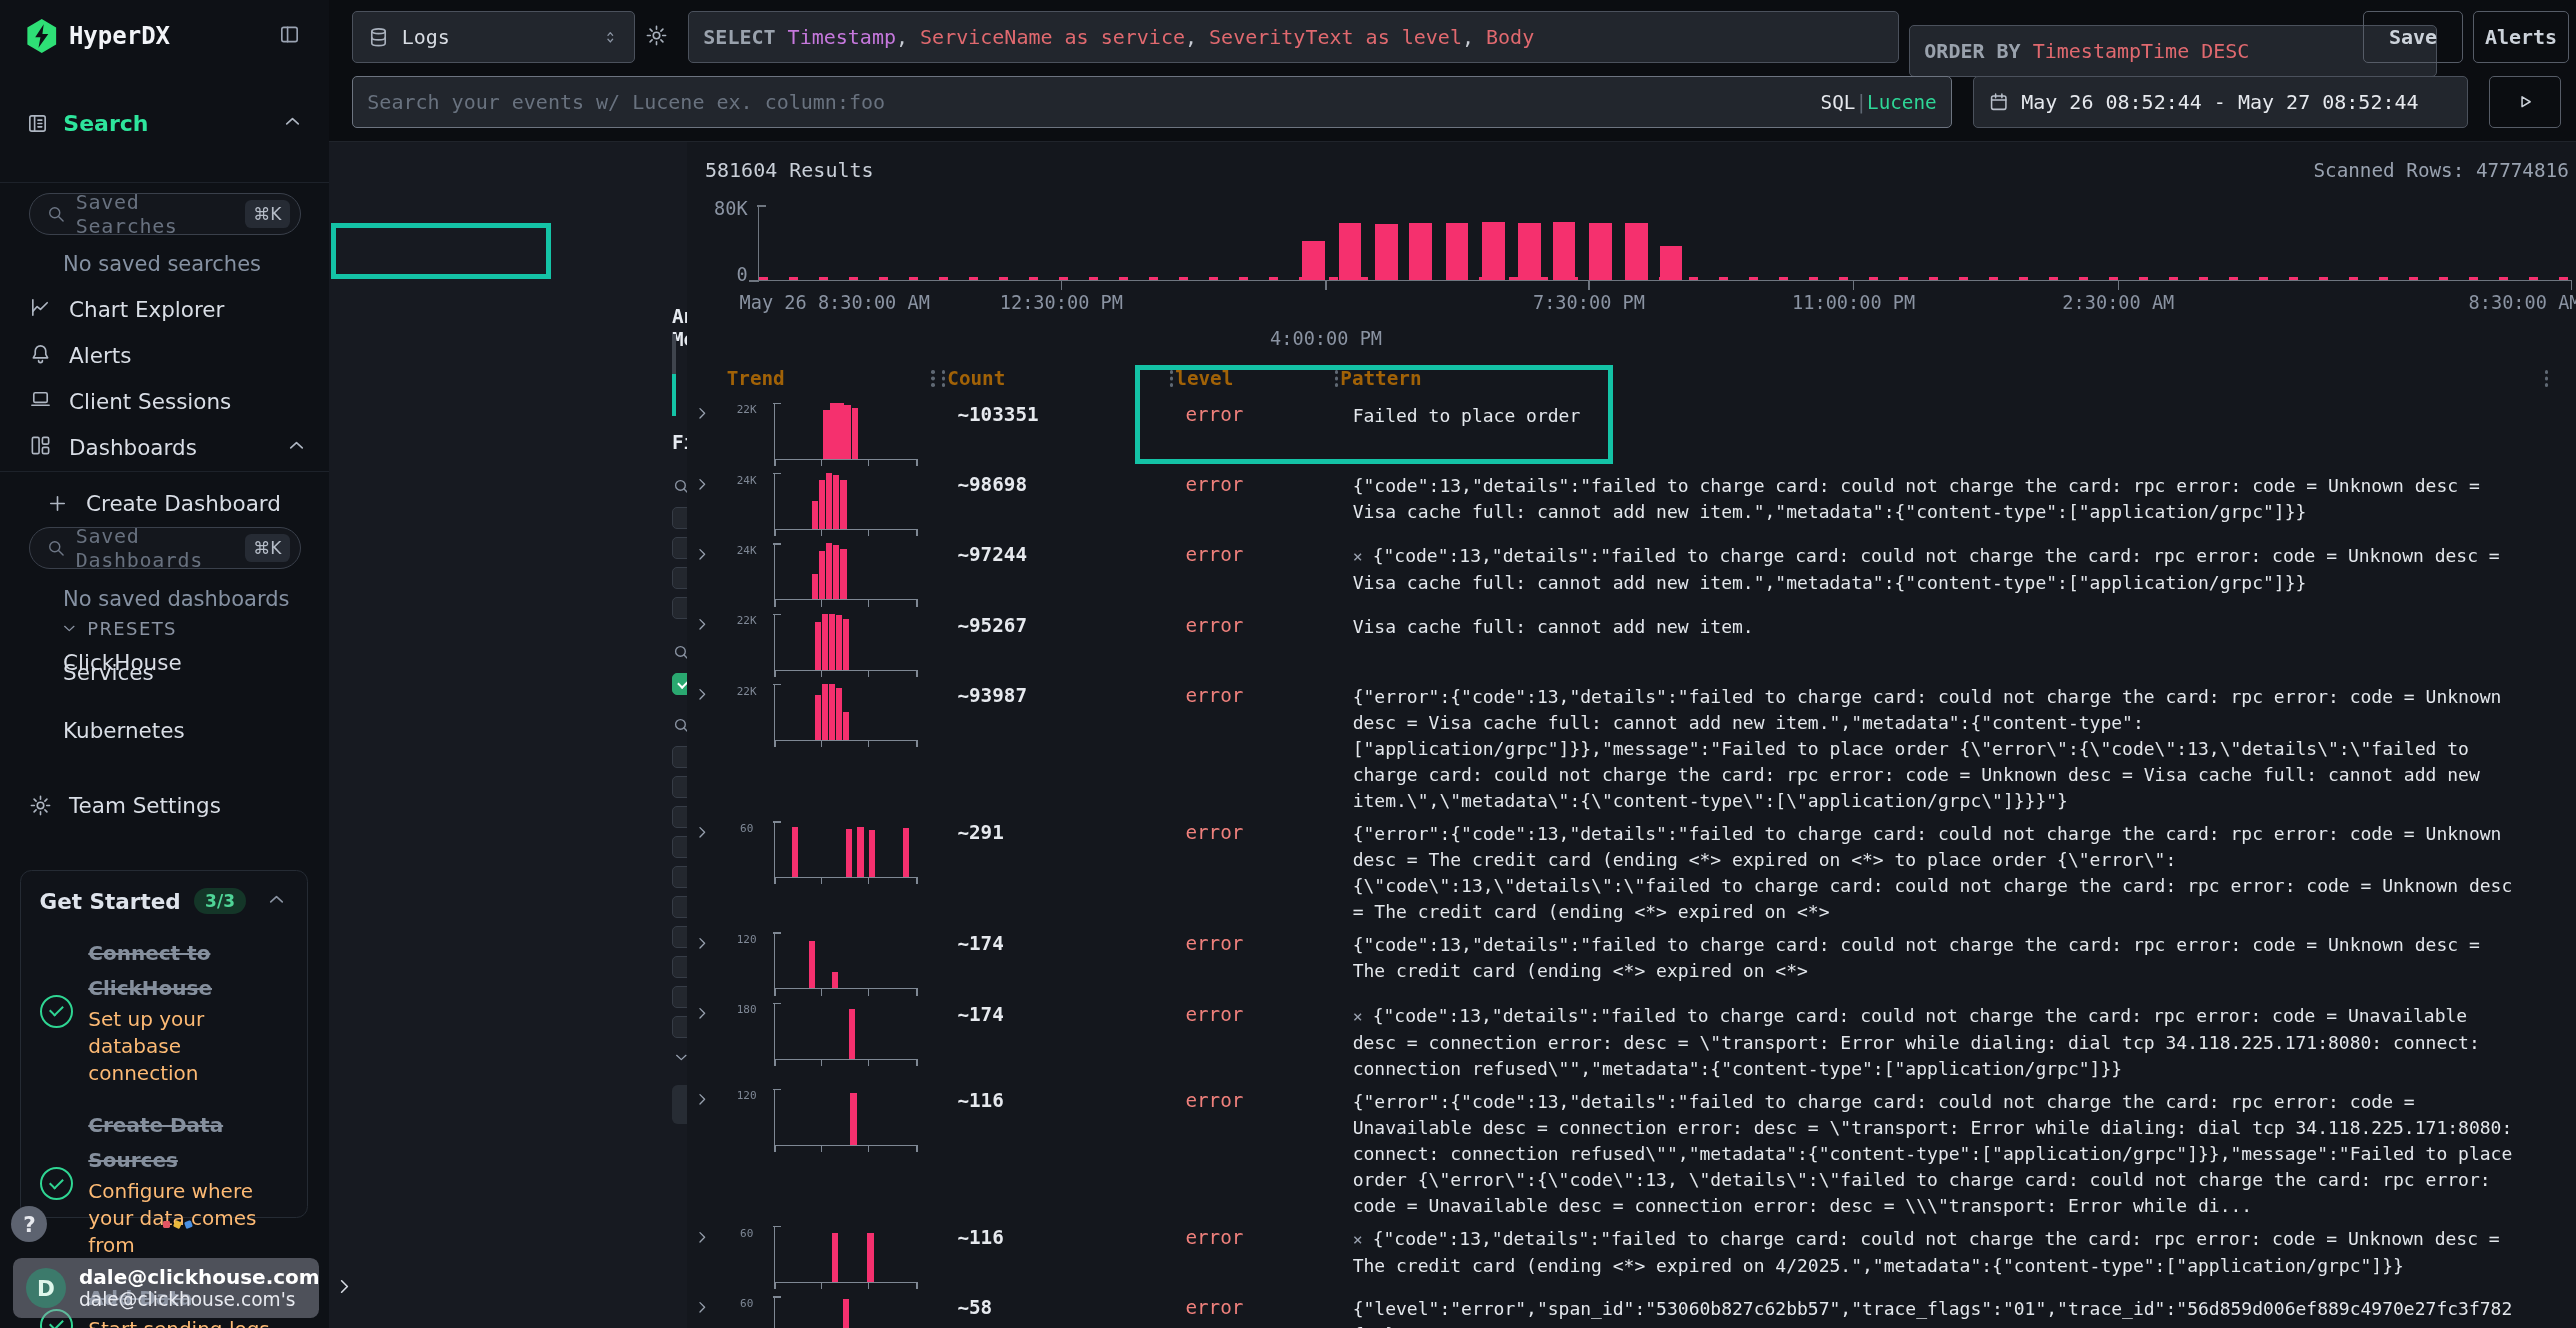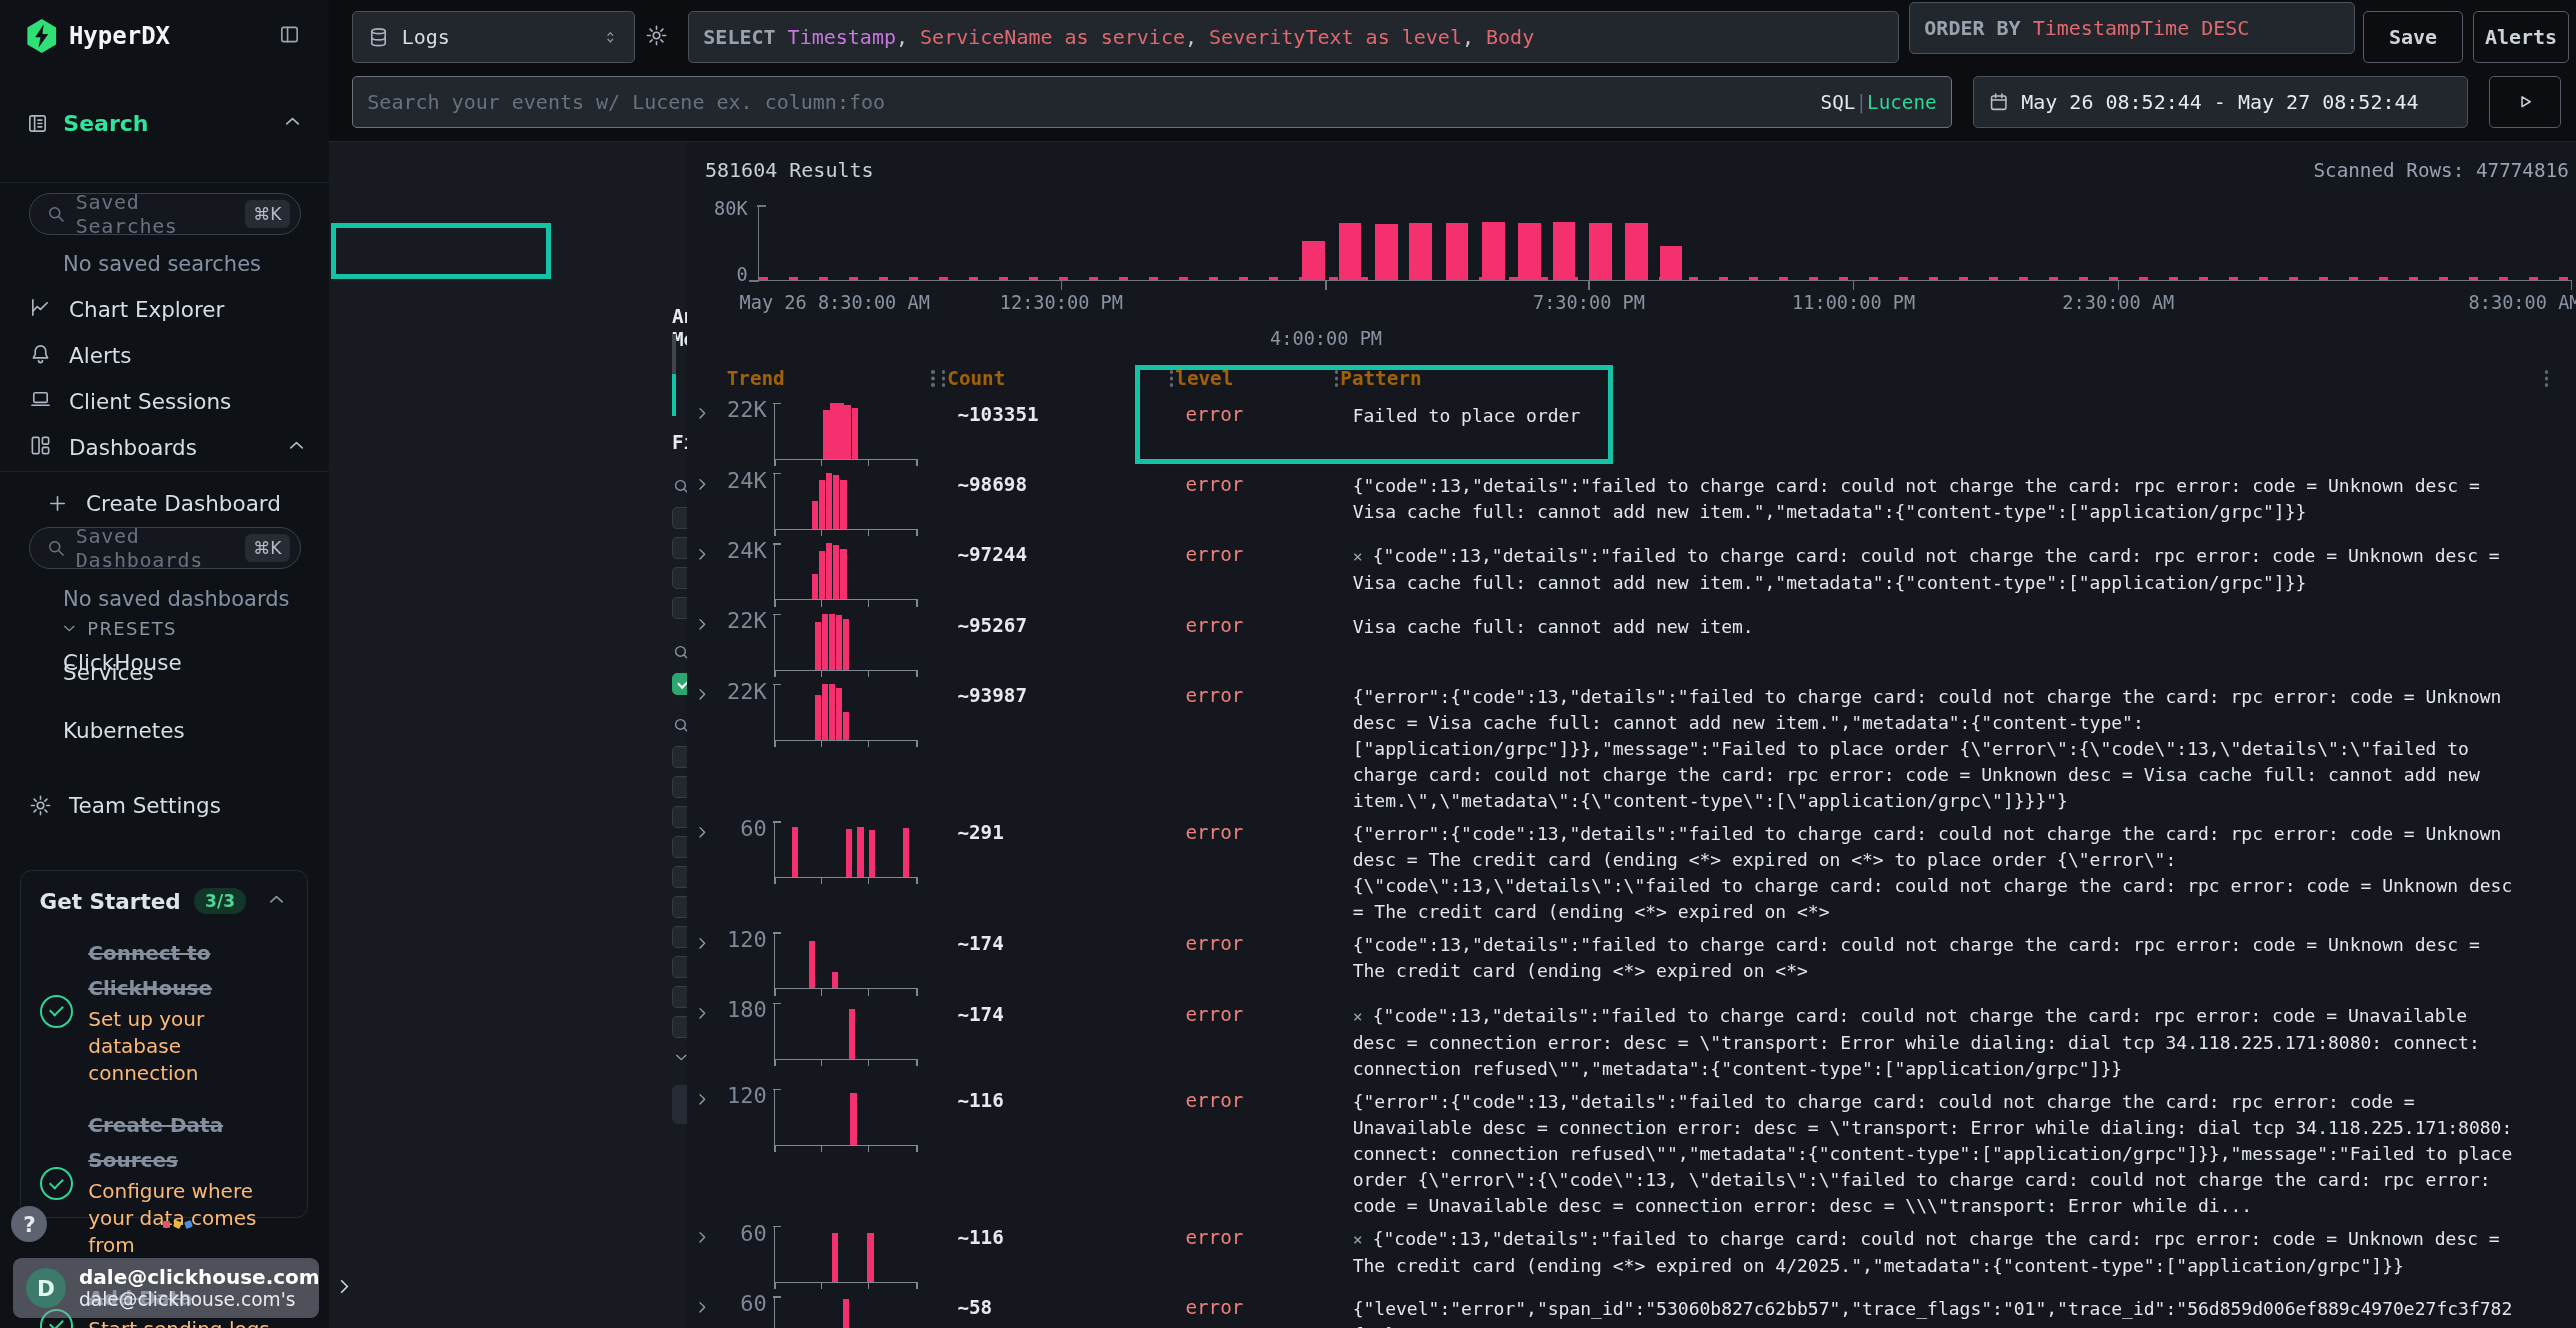--- a/index.html
+++ b/index.html
@@ -49,21 +49,21 @@
 
 #topbar{position:absolute;left:329px;top:0;width:2247px;height:142px;background:#0b0d11;border-bottom:0.7px solid #20242b;z-index:5}
 .tb-box{position:absolute;height:52px;background:#22262d;border:1.4px solid #4b515c;border-radius:5px;display:flex;align-items:center;font-size:20px;padding:0 14.3px;gap:11.4px}
 .tb-btn{position:absolute;height:52px;border:1.4px solid #565c67;border-radius:5px;background:transparent;color:#ccd2da;font-weight:bold;font-size:20px;font-family:"DejaVu Sans Mono",monospace;display:flex;align-items:center;justify-content:center}
 #source-select{left:23px;top:11.4px;width:283px}
 #source-select .ic,#gear-top .ic{color:#a9b1bd}
 #source-select .val{color:#d8dce3}
 #source-select .ic.sel{margin-left:auto;width:18.6px;height:18.6px;color:#8a93a2}
 #gear-top{left:316px;top:24px;color:#a9b1bd}
 #sql-box{left:359px;top:11.4px;width:1211px;white-space:nowrap;overflow:hidden}
-#orderby-box{left:1580px;top:2px;width:446px}
+#orderby-box{left:1580px;top:25px;width:528px}
 .kw{color:#9aa2ad;font-weight:bold}
 .red{color:#e0696f}
 .purple{color:#c678dd}
 .punct{color:#c8ccd4}
 #save-btn{left:2034px;top:11.4px;width:100px}
 #alerts-btn{left:2144px;top:11.4px;width:96px}
 #search-box{left:23px;top:76px;width:1600px;border-color:#6d7480}
 #search-input{flex:1;background:transparent;border:none;outline:none;color:#dfe3ea;font-size:20px;font-family:"DejaVu Sans Mono",monospace}
 #search-input::placeholder{color:#69727f}
 #lang-toggle{display:flex;font-size:19.3px}
@@ -123,21 +123,21 @@
 .trow{min-height:66px;margin-bottom:4.3px}
 .c-exp{padding-top:4.3px;color:#97a0ae}
 .c-exp .ic{width:18.6px;height:18.6px}
 .c-count{padding-left:15.7px;padding-top:2.9px;font-weight:bold;color:#e6e9ee;font-size:19.3px}
 .c-level{padding-left:15.7px;padding-top:2.9px;color:#ef807c;font-size:19.3px}
 .c-pattern{padding-left:18px;padding-top:2.9px;color:#e3e7ec;font-size:18px;line-height:26px;padding-right:26px;word-break:break-word}
 .c-pattern .pfx{color:#9aa2b0;margin-right:10px;font-size:16.5px}
 .c-menu{padding-top:7.2px}
 
 .spark{display:flex;gap:7.2px;padding-top:1.4px}
-.spark-max{width:40px;text-align:right;color:#7f8896;font-size:22px;line-height:18.6px}
+.spark-max{width:40px;text-align:center;color:#7f8896;font-size:11px;line-height:18.6px}
 .spark-chart{position:relative;width:143px;height:57px;border-left:1.4px solid #7f8894;border-bottom:1.4px solid #7f8894;margin-top:1.4px}
 .spark-chart::before{content:"";position:absolute;left:-1.4px;top:0;width:7.2px;height:1.4px;background:#7f8894}
 .sbar{position:absolute;bottom:0;width:6.4px;background:#f5306e}
 .stick{position:absolute;top:100%;width:1.4px;height:7.2px;background:#7f8894}
 
 .anno{position:absolute;border:5.7px solid #14c3a6;z-index:40;pointer-events:none}
 #anno1{left:331px;top:223px;width:220px;height:56px;border-width:5px}
 #anno2{left:1135px;top:365px;width:478px;height:99px}
 </style>
 </head>

